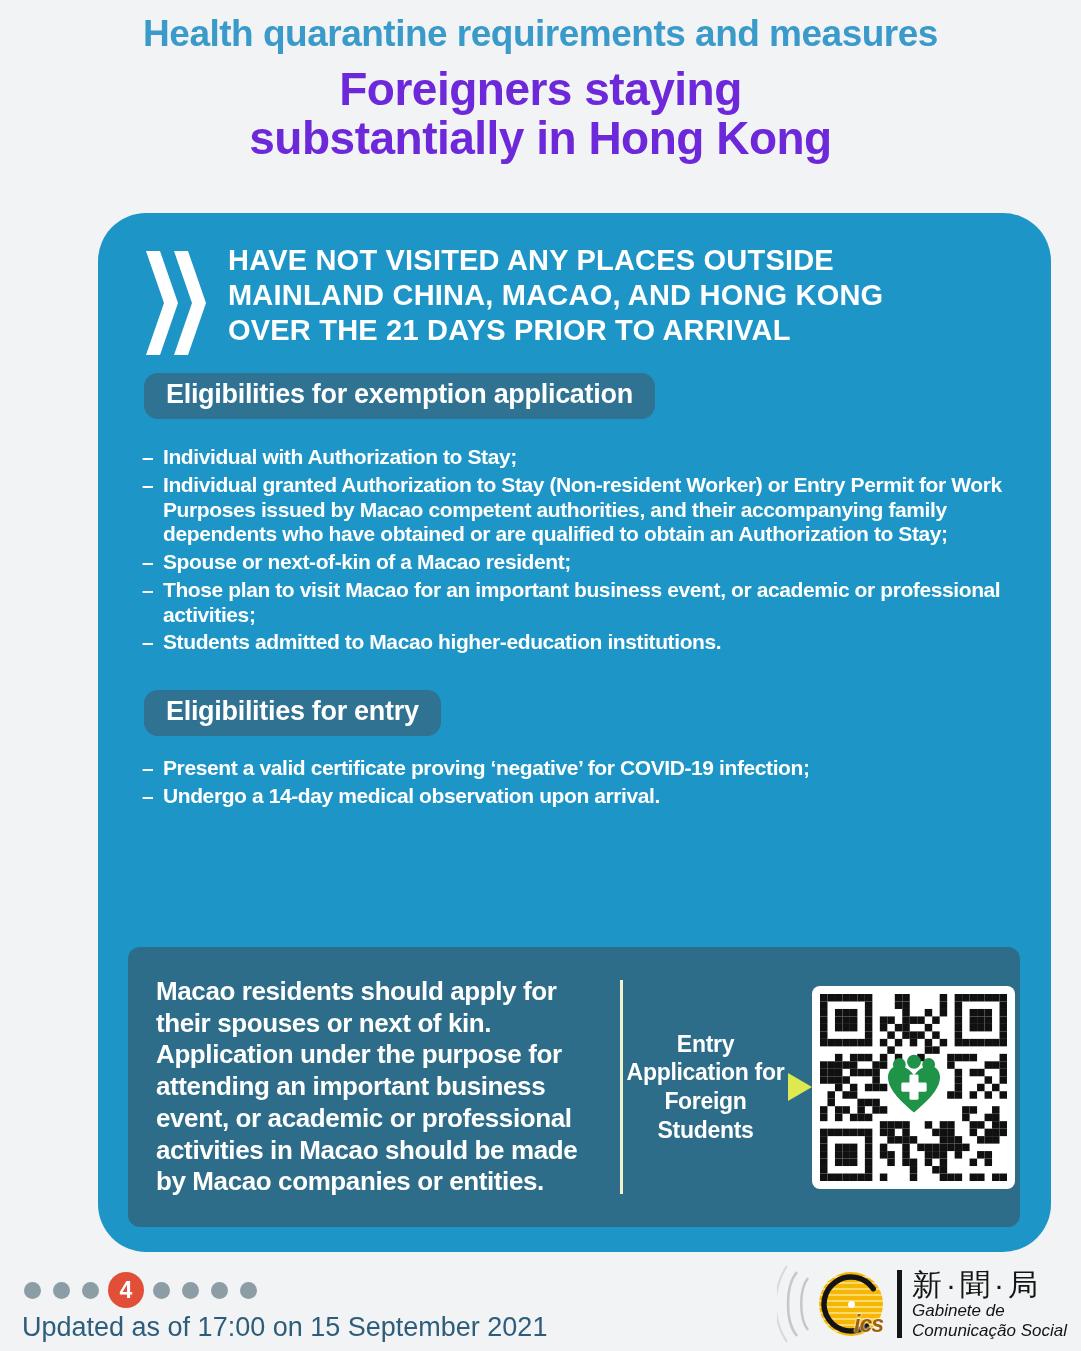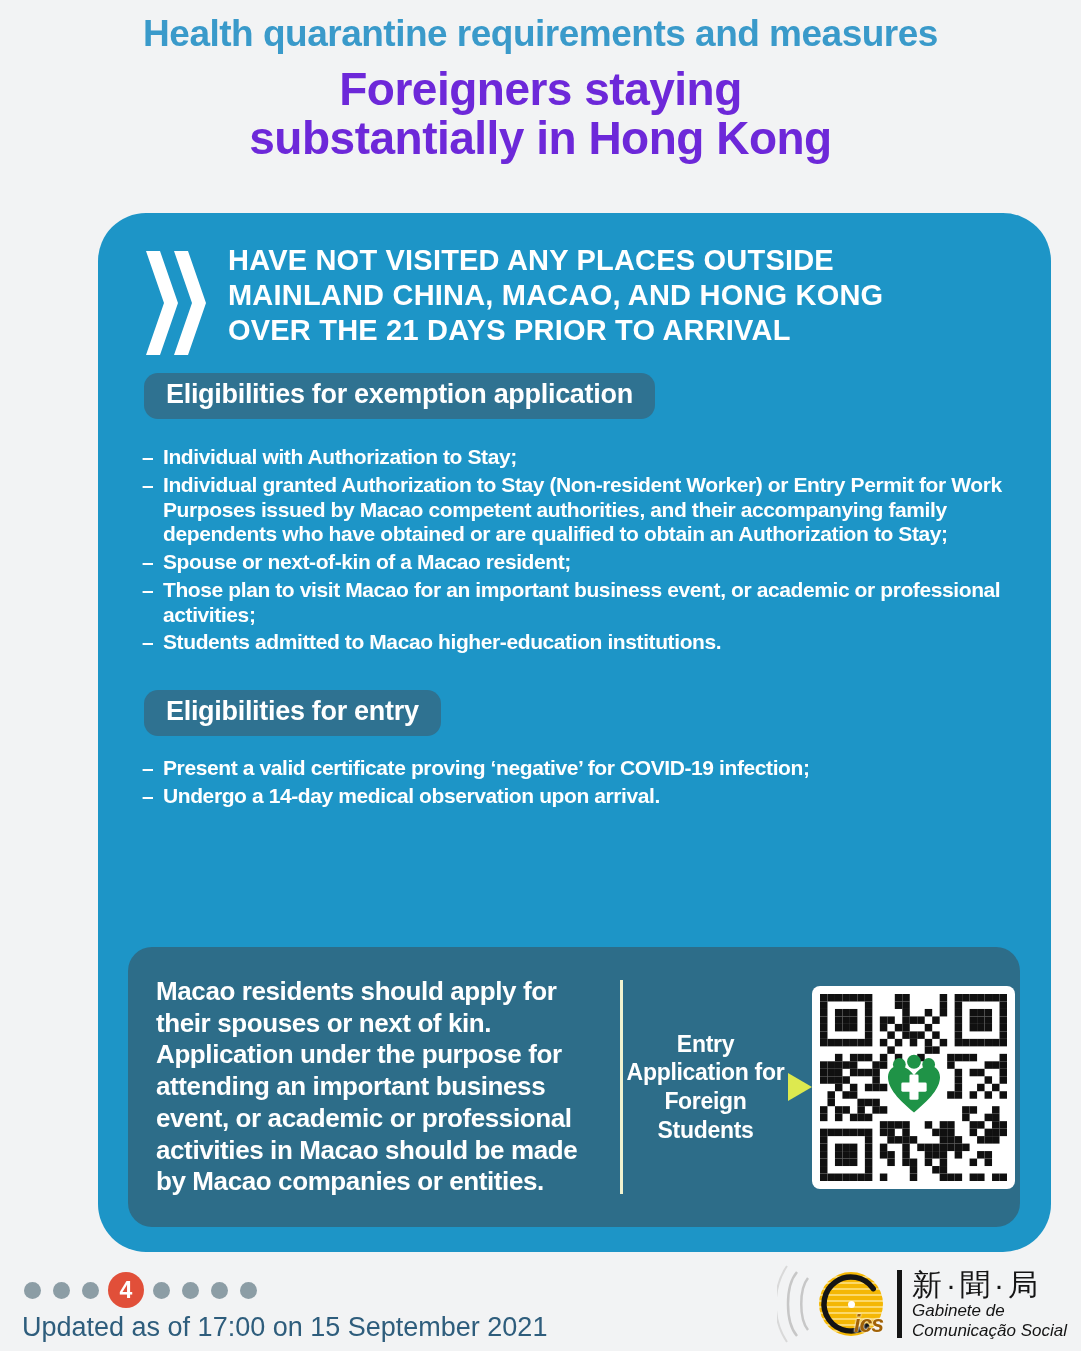--- a/index.html
+++ b/index.html
@@ -30,21 +30,21 @@
   .badge.second { margin-top:32px; }
 
   ul.list { list-style:none; margin:26px 24px 0 44px; }
   ul.list li { position:relative; padding-left:21px; color:#fff; font-weight:bold;
                font-size:21px; line-height:1.18; letter-spacing:-0.4px; margin-bottom:3px; }
   ul.list li::before { content:"\2013"; position:absolute; left:0; top:0; }
   ul.list.second { margin-top:20px; }
 
   
   .note-card { position:absolute; left:30px; top:734px; width:892px; height:280px;
-               background:#2d6d89; border-radius:24px; display:flex; align-items:center;
+               background:#2d6d89; border-radius:12px; display:flex; align-items:center;
                padding:0 5px 0 28px; }
   .note-text { width:455px; color:#fff; font-weight:bold; font-size:26px;
                line-height:1.22; letter-spacing:-0.4px; }
   .v-divider { width:3px; height:214px; background:#f1f3cf; margin-left:9px; flex:0 0 auto; }
   .qr-label { width:165px; text-align:center; color:#fff; font-weight:bold;
               font-size:23px; line-height:1.25; letter-spacing:-0.3px; }
   .arrow { width:0; height:0; border-left:24px solid #dde94f;
            border-top:14px solid transparent; border-bottom:14px solid transparent;
            flex:0 0 auto; }
   .qr-box { position:relative; width:203px; height:203px; background:#fff;

